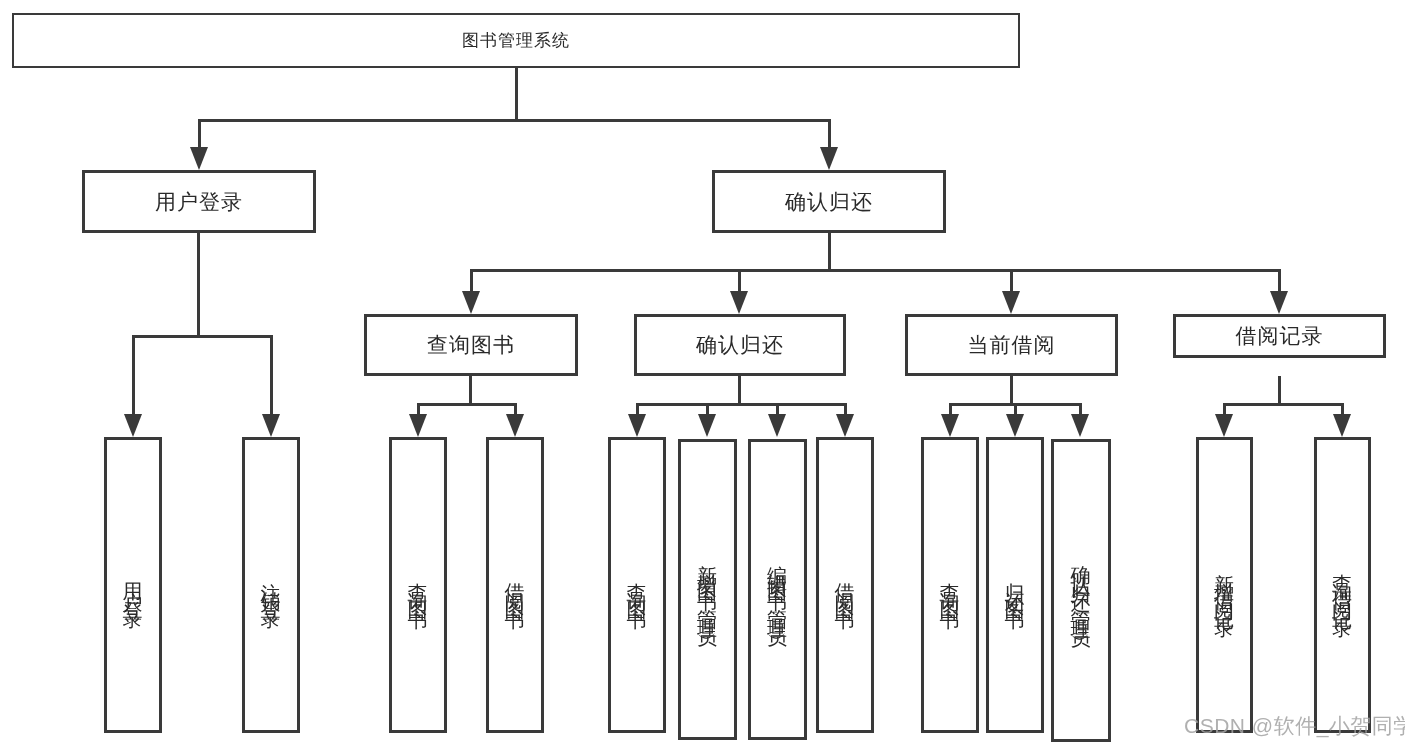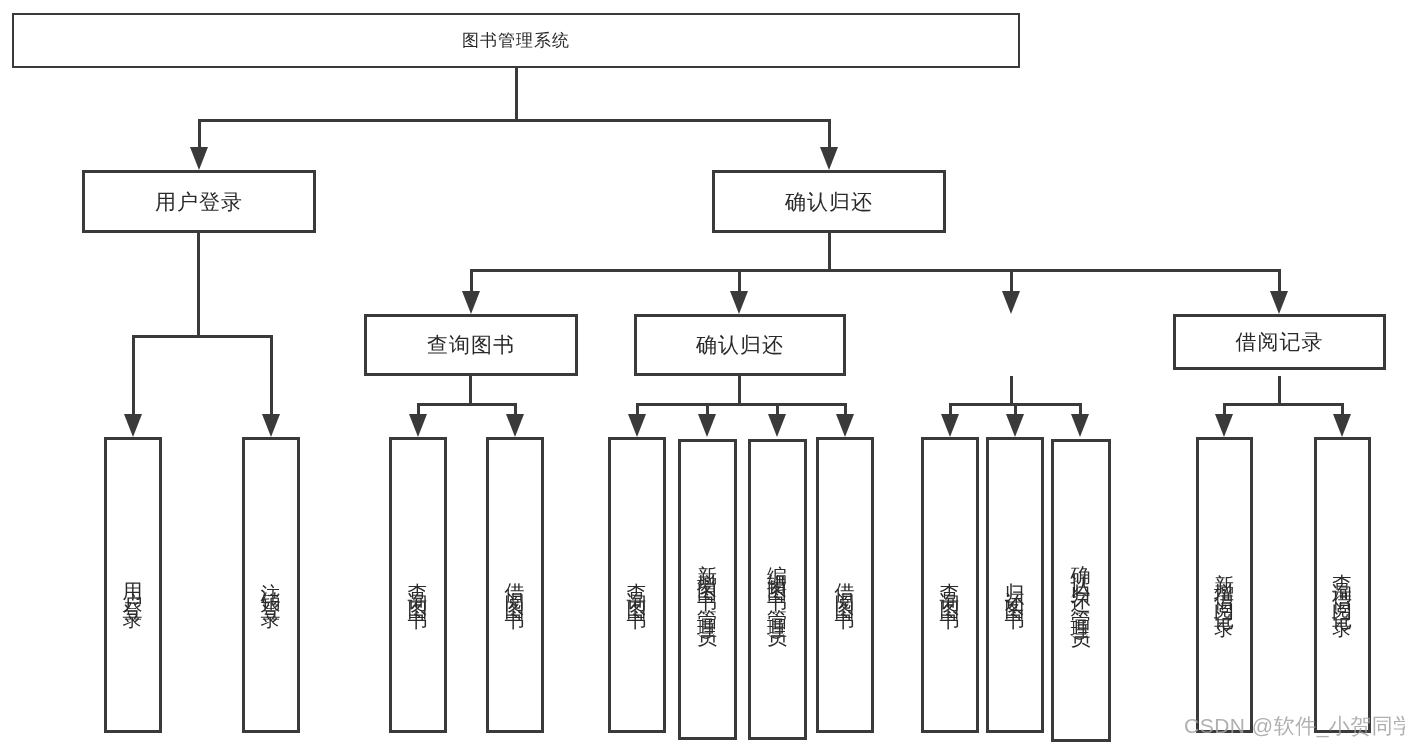--- a/index.html
+++ b/index.html
@@ -63,21 +63,22 @@
 <div id="canvas">
 
   <div class="box root" style="left:12px;top:13px;width:1008px;height:55px;">图书管理系统</div>
 
   <div class="box" style="left:82px;top:170px;width:234px;height:63px;">用户登录</div>
 
   <div class="box" style="left:712px;top:170px;width:234px;height:63px;">确认归还</div>
 
   <div class="box" style="left:364px;top:314px;width:214px;height:62px;">查询图书</div>
   <div class="box" style="left:634px;top:314px;width:212px;height:62px;">确认归还</div>
-  <div class="box" style="left:1173px;top:314px;width:213px;height:56px;">借阅记录</div>
+  <div class="box" style="left:905px;top:314px;width:213px;height:62px;">当前借阅</div>
+  <div class="box" style="left:1173px;top:314px;width:213px;height:44px;">借阅记录</div>
 
   <div class="box leaf" style="left:104px;top:437px;width:58px;height:296px;">用户登录</div>
   <div class="box leaf" style="left:242px;top:437px;width:58px;height:296px;">注销登录</div>
 
   <div class="box leaf" style="left:389px;top:437px;width:58px;height:296px;">查询图书</div>
   <div class="box leaf" style="left:486px;top:437px;width:58px;height:296px;">借阅图书</div>
 
   <div class="box leaf" style="left:608px;top:437px;width:58px;height:296px;">查询图书</div>
   <div class="box leaf" style="left:678px;top:439px;width:59px;height:301px;">新增图书（管理员）</div>
   <div class="box leaf" style="left:748px;top:439px;width:59px;height:301px;">编辑图书（管理员）</div>

